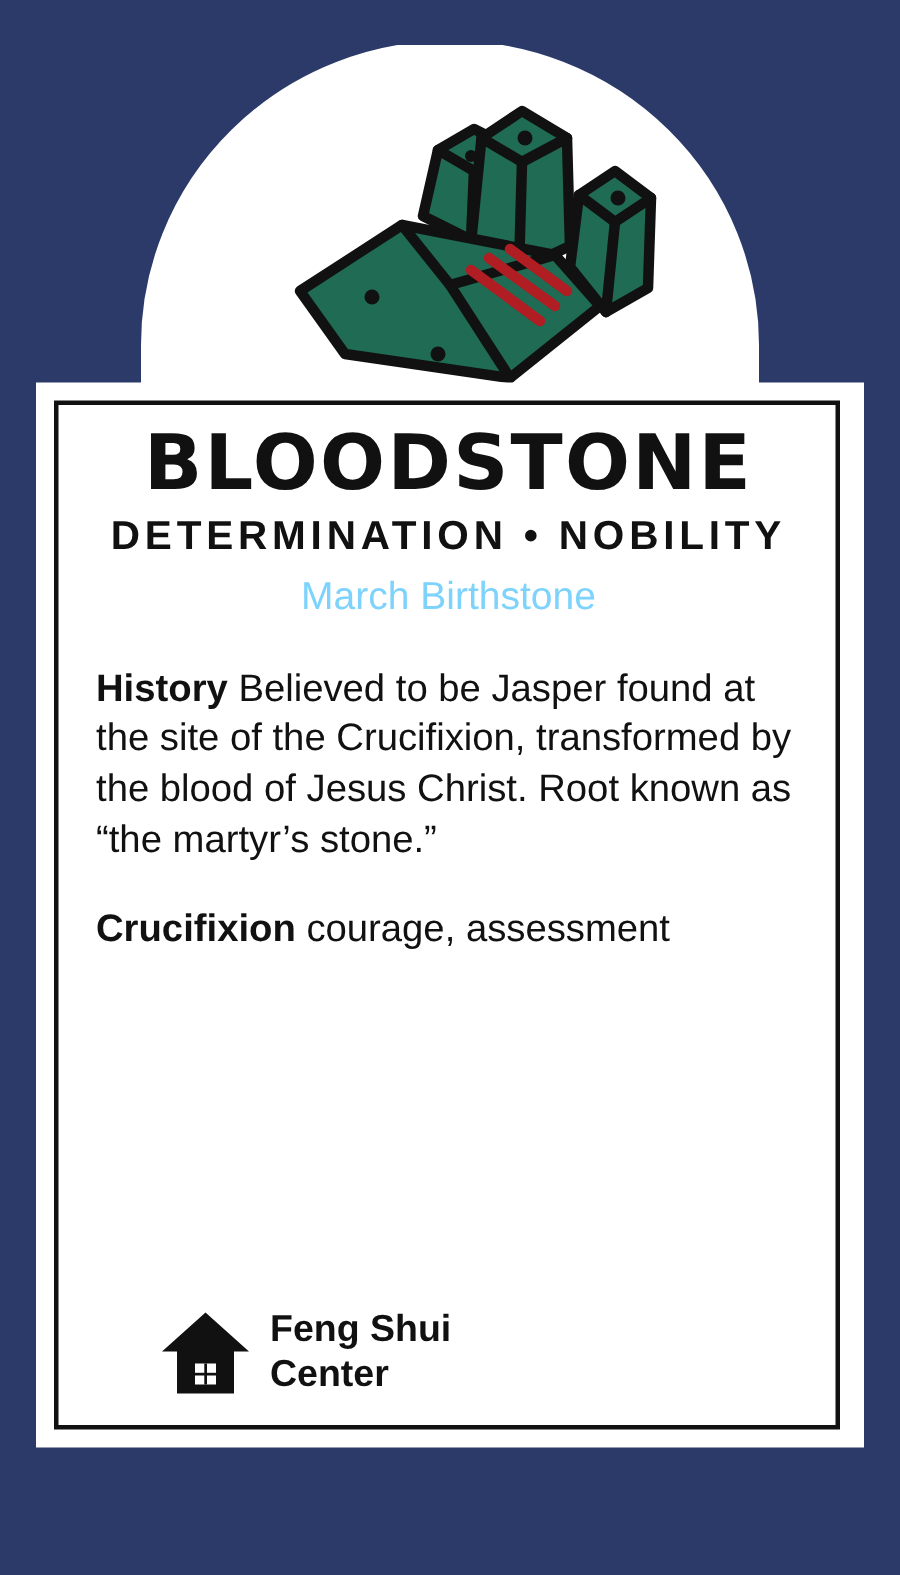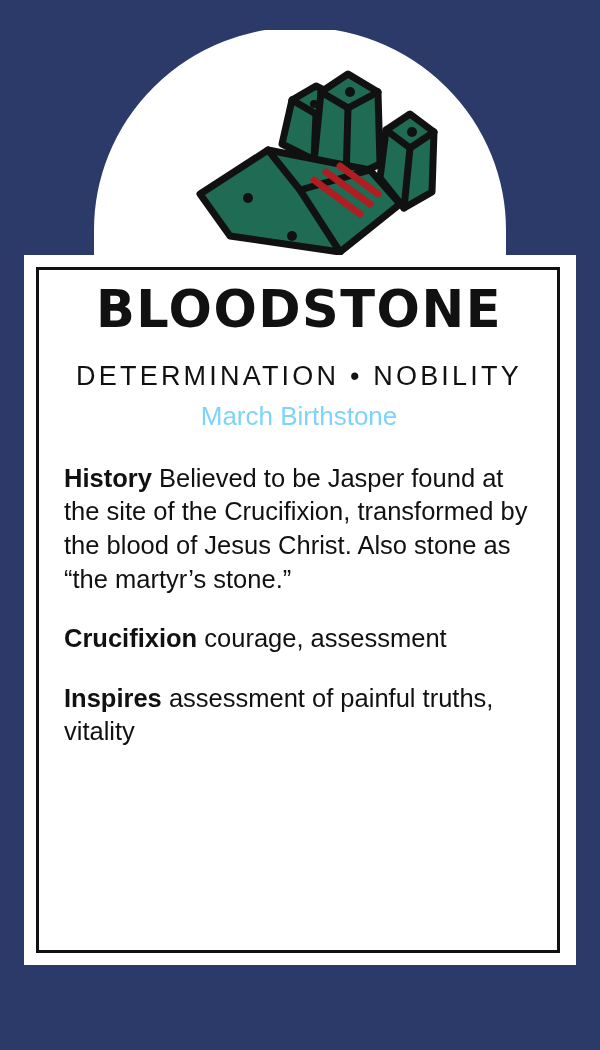--- a/index.html
+++ b/index.html
@@ -89,26 +89,26 @@
     font-size: 51px;
     letter-spacing: 1.5px;
     text-align: center;
     color: #111111;
     line-height: 1.05;
     margin: 0;
   }
 
   .subtitle {
     font-family: "Liberation Sans", sans-serif;
-    font-weight: normal;
+    font-weight: bold;
     font-size: 27px;
     letter-spacing: 3.2px;
     text-align: center;
     color: #111111;
-    margin: 24px 0 0 0;
+    margin: 5px 0 0 0;
   }
 
   .birthstone {
     font-family: "Liberation Sans", sans-serif;
     font-size: 26px;
     text-align: center;
     color: #7dd3fc;
     margin: 9px 0 0 0;
   }
 
@@ -200,30 +200,37 @@
   <div class="panel"></div>
   <div class="border-box"></div>
 
   <div class="content">
 
     <h1 class="title">BLOODSTONE</h1>
     <div class="subtitle">DETERMINATION • NOBILITY</div>
     <div class="birthstone">March Birthstone</div>
 
     <p class="para first">
-      <b>History</b><span> Believed to be Jasper found at the site of the Crucifixion, transformed by the blood of Jesus Christ. Also stone as “the martyr’s stone.”</span>
+      <b>History</b><span> Believed to be Jasper found at the site of the Crucifixion, transformed by the blood of Jesus Christ. Root known as “the martyr’s stone.”</span>
     </p>
 
     <p class="para">
       <b>Crucifixion</b><span> courage, assessment</span>
     </p>
 
-    <p class="para">
-      <b>Inspires</b><span> assessment of painful truths, vitality</span>
-    </p>
 
     <div class="footer">
 
+      <div class="footer-item first">
+        <svg width="62" height="58" viewBox="0 0 62 58">
+          <path d="M31 2 L60 28 L50 28 L50 56 L12 56 L12 28 L2 28 Z" fill="#111111"></path>
+          <rect x="24" y="36" width="14" height="14" fill="#ffffff"></rect>
+          <rect x="30.2" y="36" width="1.8" height="14" fill="#111111"></rect>
+          <rect x="24" y="42.2" width="14" height="1.8" fill="#111111"></rect>
+        </svg>
+        <div class="footer-label">Feng Shui
+Center</div>
+      </div>
 
 
     </div>
   </div>
 </div>
 
 </body></html>

